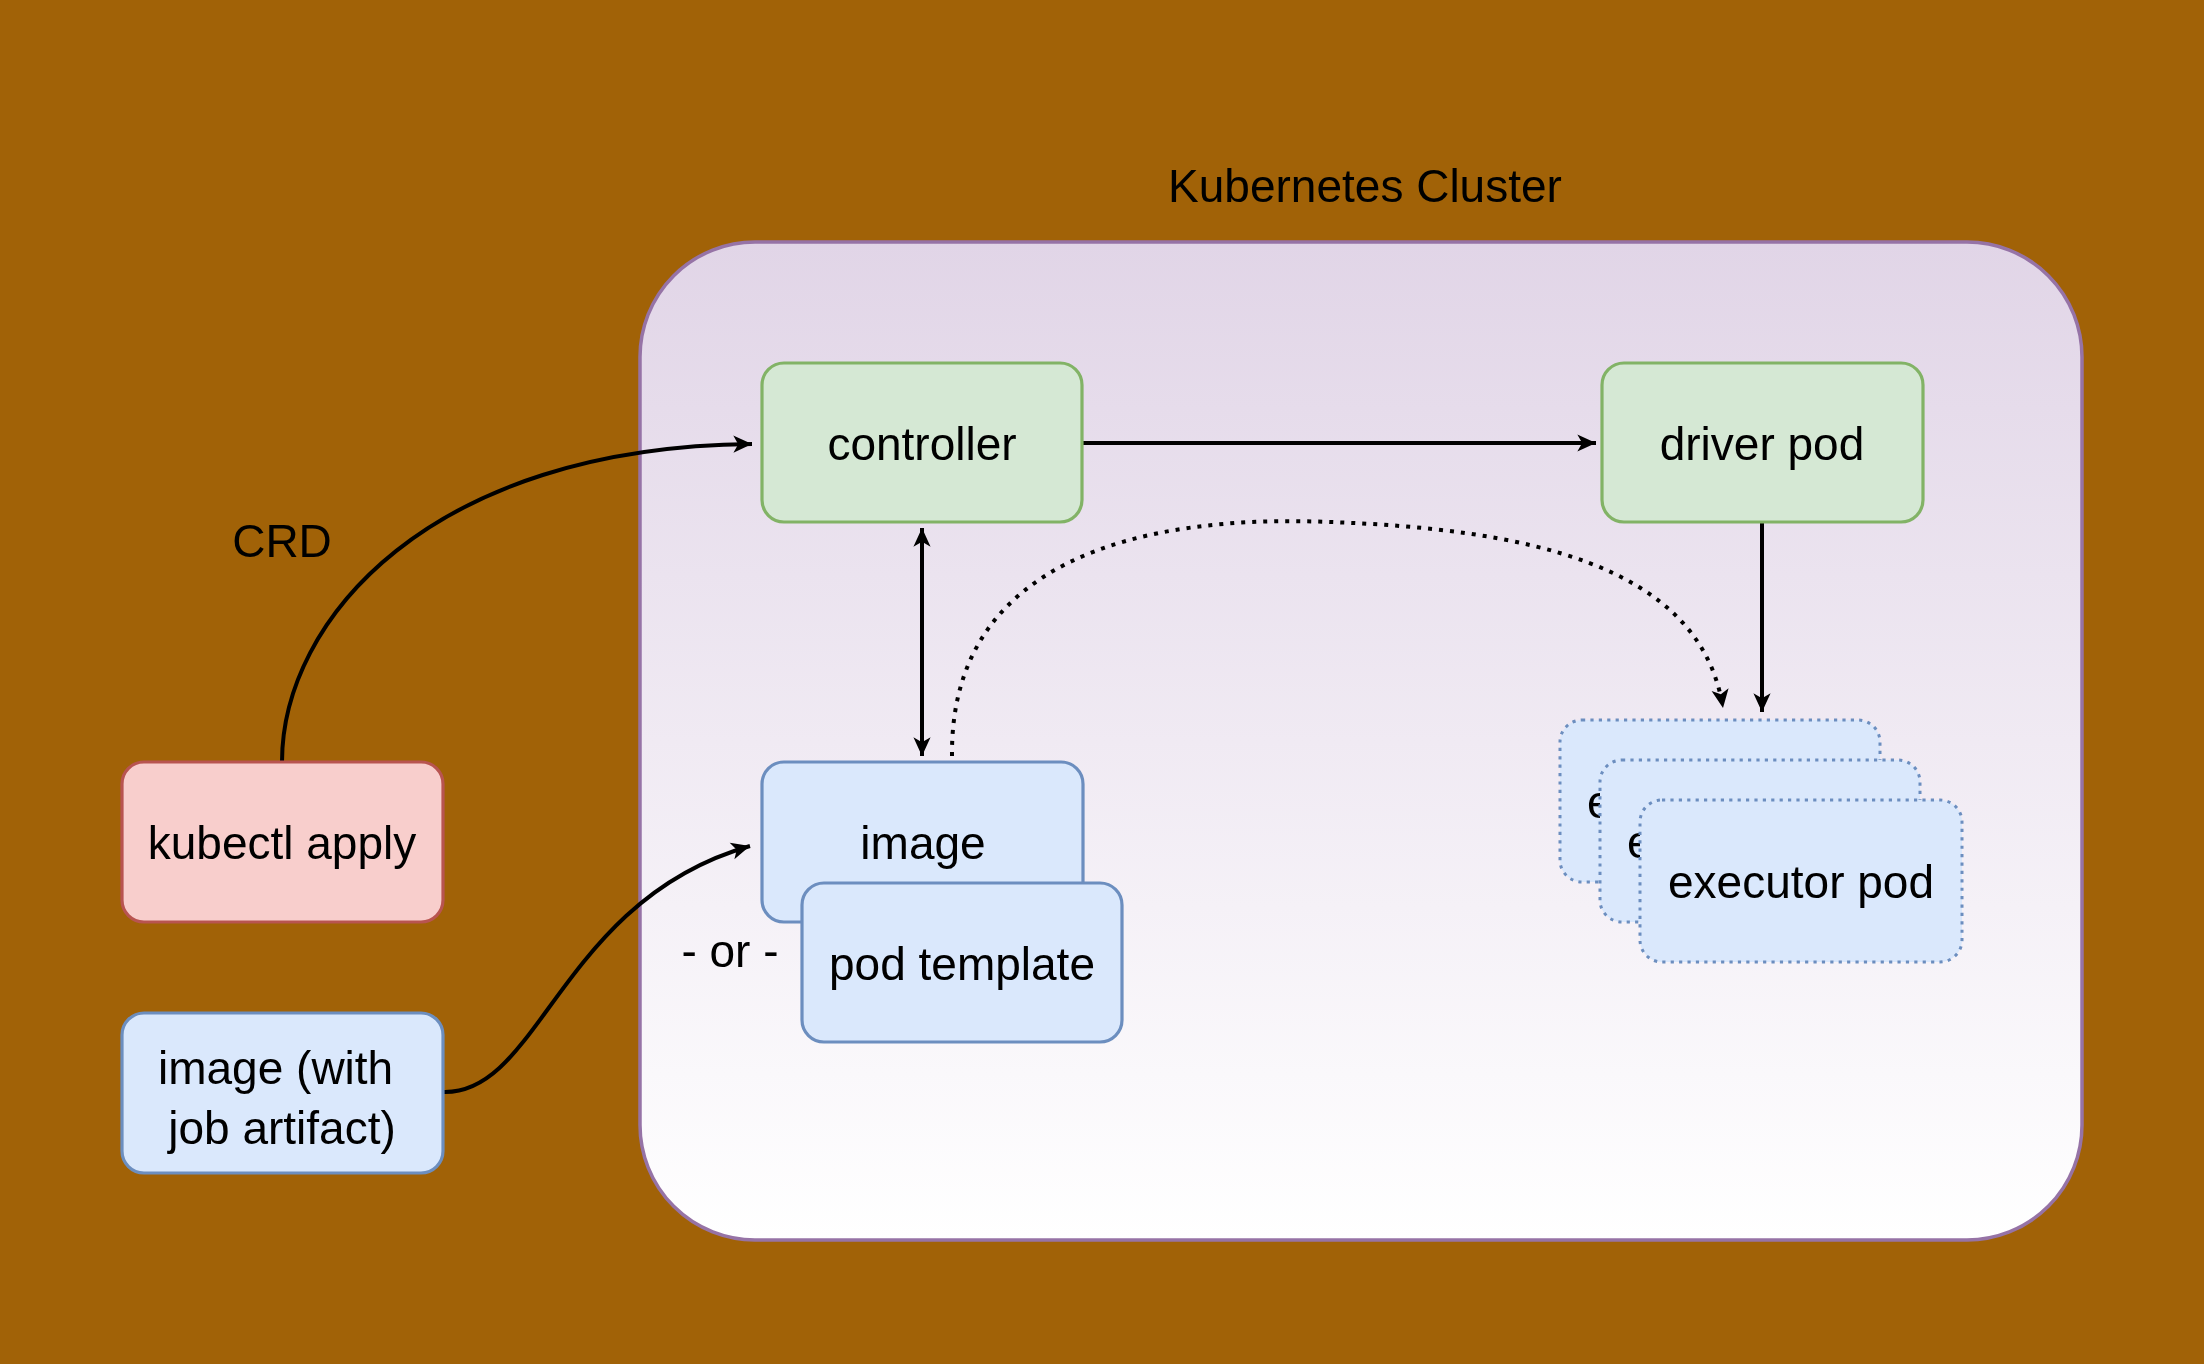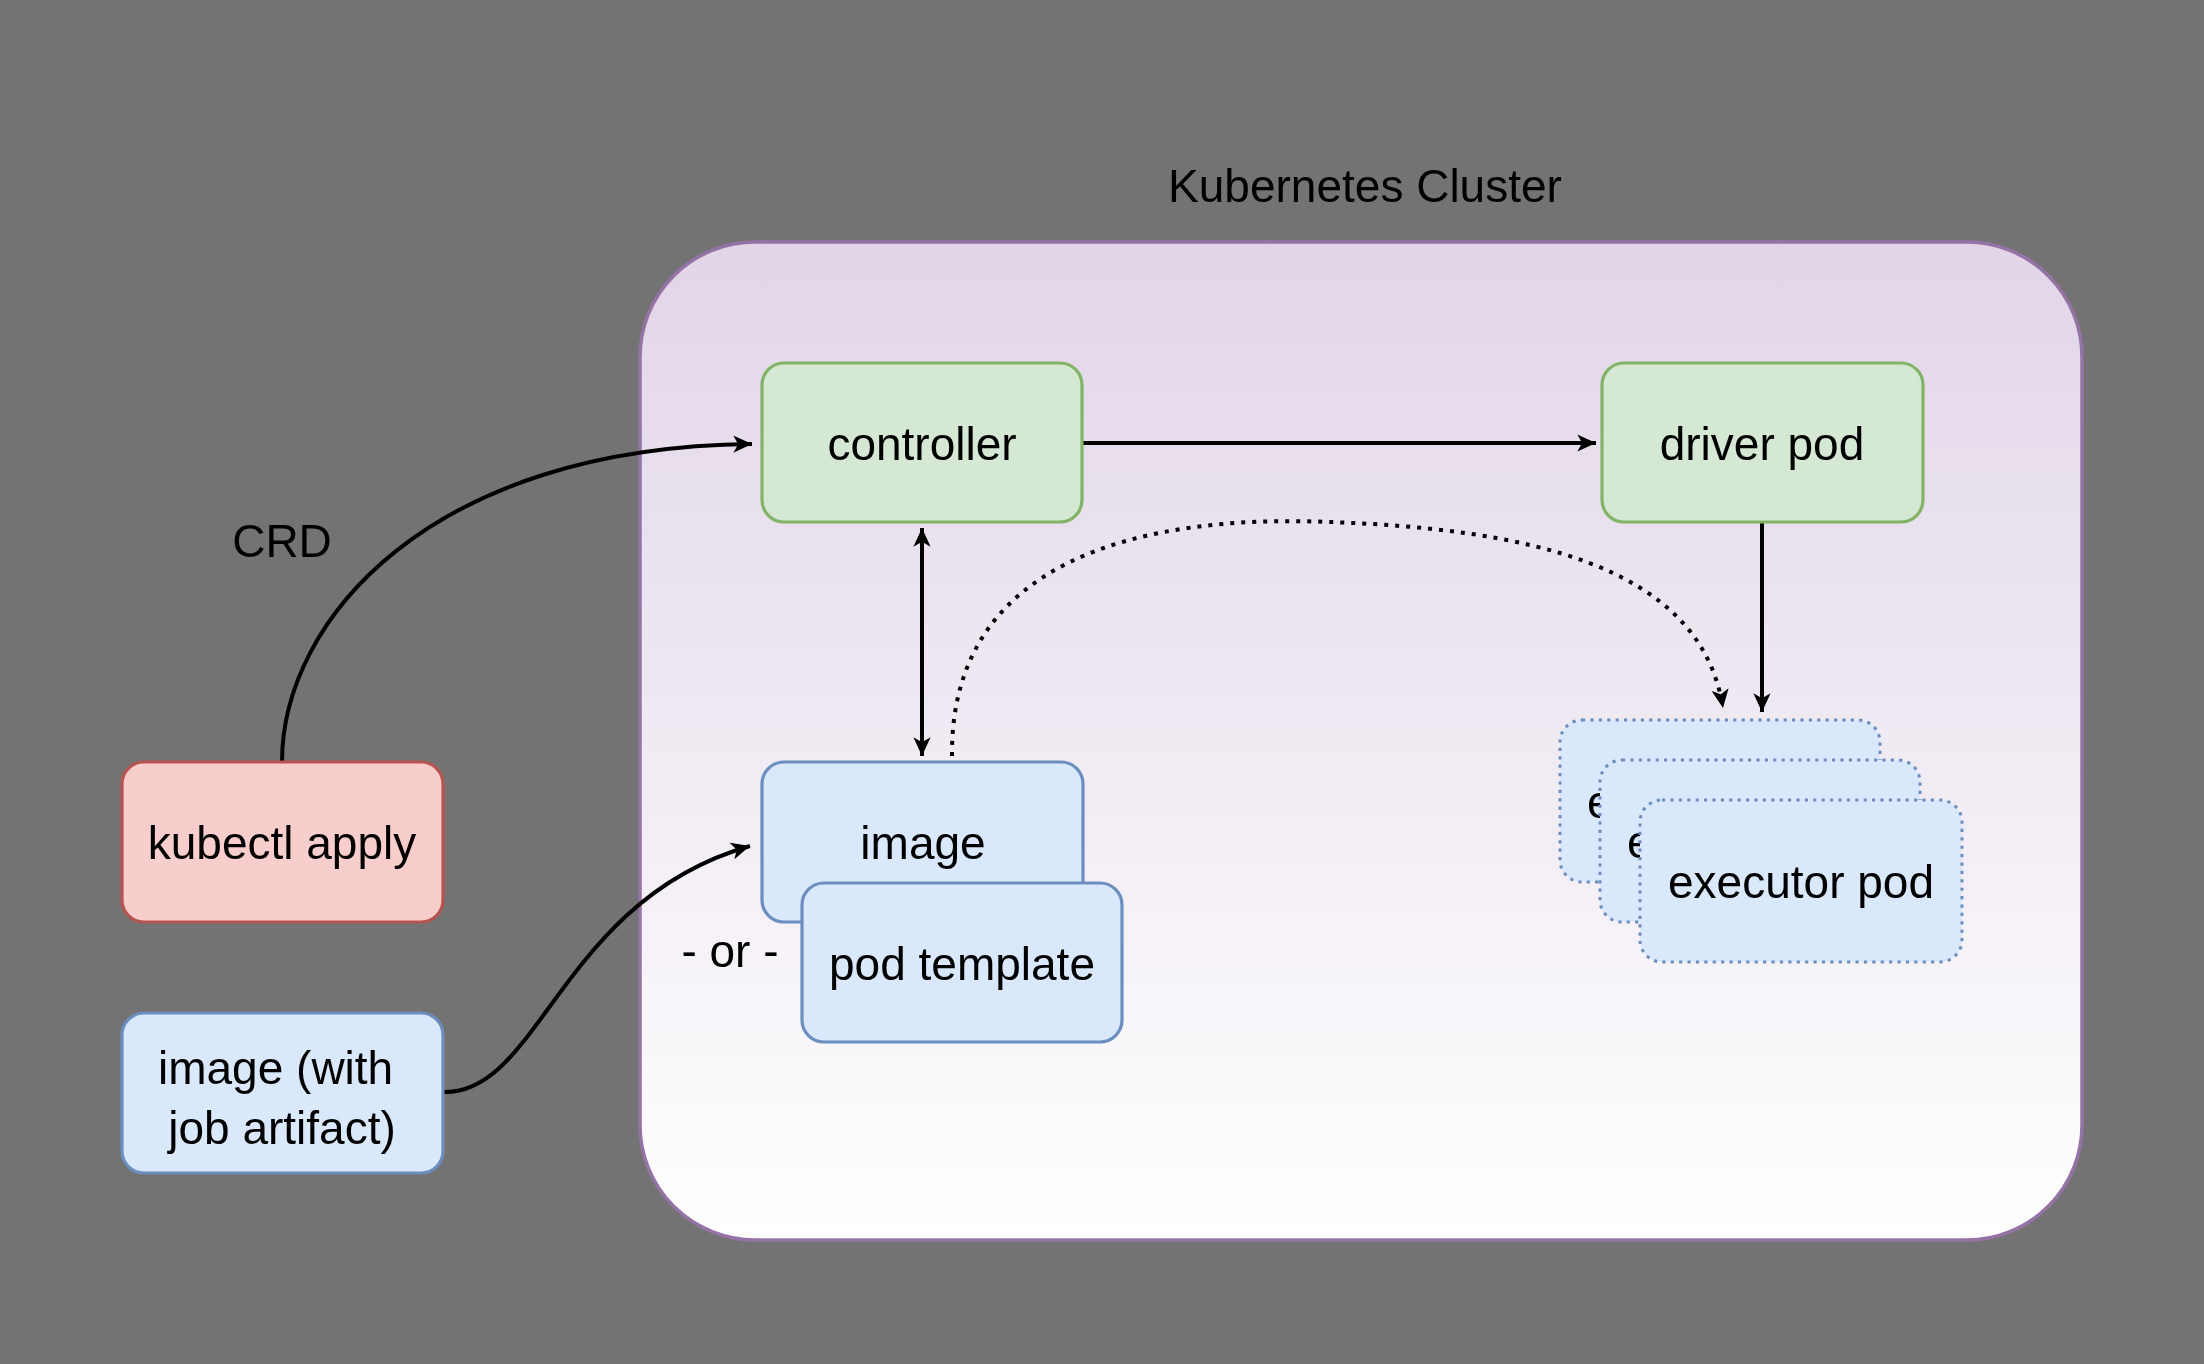--- a/index.html
+++ b/index.html
@@ -4,21 +4,21 @@
 <style>
   html, body {
     margin: 0;
     padding: 0;
     background: #ffffff;
   }
   .stage {
     width: 2204px;
     height: 1364px;
     position: relative;
-    background: #737373;
+    background: #a16207;
     font-family: "Liberation Sans", sans-serif;
   }
   svg { display: block; }
   .node-label, .edge-label, .cluster-title {
     font-family: "Liberation Sans", sans-serif;
     font-size: 46px;
     fill: #000000;
   }
   .edge {
     fill: none;

